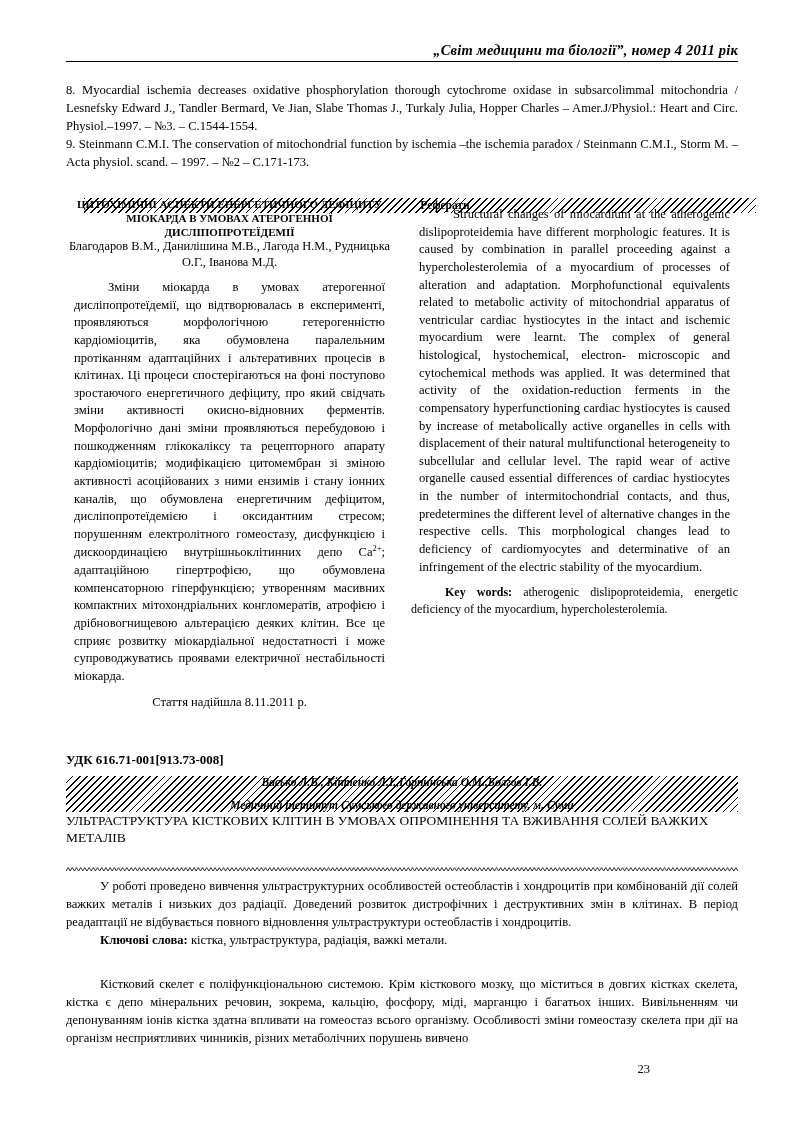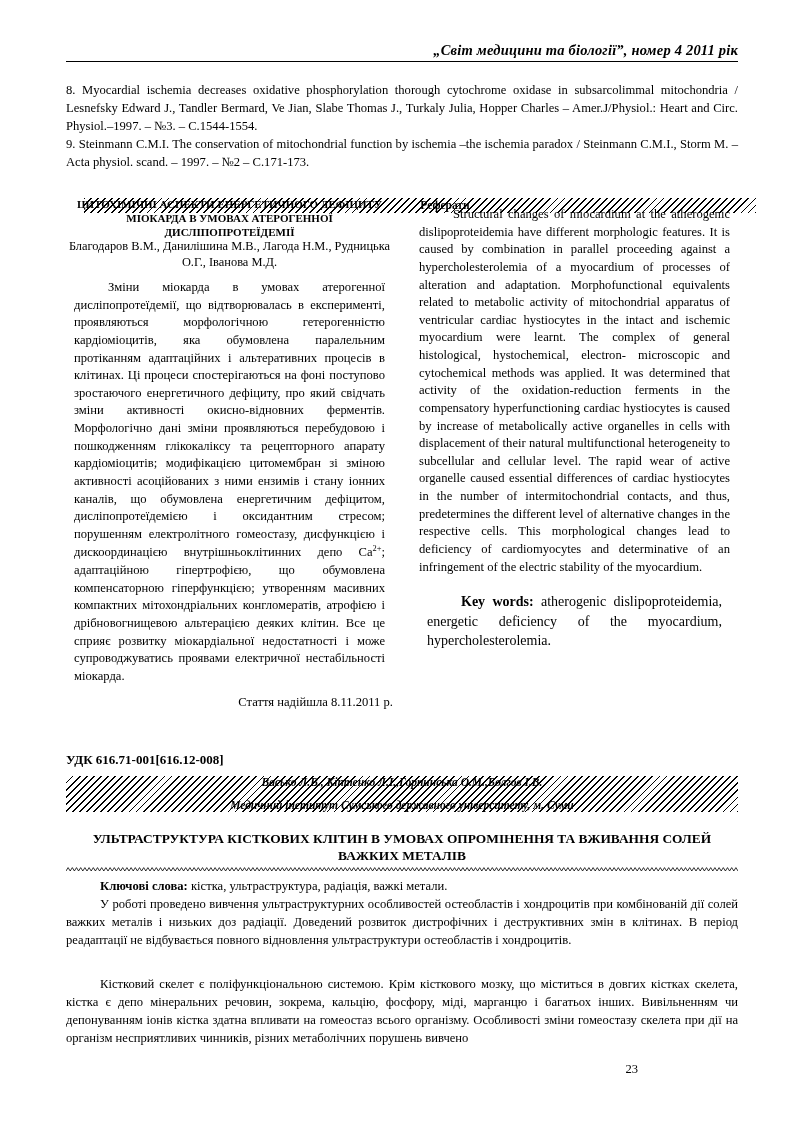--- a/index.html
+++ b/index.html
@@ -124,48 +124,47 @@
     margin: 0;
   }
   .col .abs-body {
     margin: 8px;
     font-size: 12.6px;
     line-height: 1.4;
     text-align: justify;
     text-indent: 34px;
   }
   .col .kw {
-    margin: 16px;
-    font-size: 14px;
+    margin: 0;
+    font-size: 12px;
     line-height: 1.4;
     text-align: justify;
     text-indent: 34px;
   }
   .kw b { font-weight: bold; }
   .received {
     margin: 0;
     font-size: 12.6px;
     line-height: 1.4;
-    text-align: right;
+    text-align: center;
   }
   sup { font-size: 8.4px; vertical-align: super; }
 
   
   .udc {
     position: absolute;
     left: 66px; top: 752px;
     font-weight: bold;
     font-size: 13px;
   }
   .art2-title {
     position: absolute;
-    left: 66px; top: 830px;
-    width: 672px;
-    text-align: center;
-    font-weight: bold;
+    left: 66px; top: 812px;
+    width: 672px;
+    font-weight: normal;
     font-size: 13.4px;
     line-height: 1.3;
   }
   .wave-rule {
     position: absolute;
     left: 66px; top: 866px;
     width: 672px;
     height: 7px;
     overflow: hidden;
   }
@@ -186,21 +185,21 @@
     left: 66px; top: 976px;
     width: 672px;
     font-size: 12.6px;
     line-height: 1.42;
     text-align: justify;
   }
   .art2-body p { margin: 0; text-indent: 34px; }
 
   .page-number {
     position: absolute;
-    right: 62px; top: 1062px;
+    right: 50px; top: 1062px;
     font-size: 12.6px;
   }
 </style>
 </head>
 <body>
 
 <div class="page">
 
   <div class="running-head">
     <div class="running-head-text">„Світ медицини та біології”, номер 4 2011 рік</div>
@@ -224,38 +223,38 @@
       <p class="abs-body"><span>Зміни міокарда в умовах атерогенної дисліпопротеїдемії, що відтворювалась в експерименті, проявляються морфологічною гетерогенністю кардіоміоцитів, яка обумовлена паралельним протіканням адаптаційних і альтеративних процесів в клітинах. Ці процеси спостерігаються на фоні поступово зростаючого енергетичного дефіциту, про який свідчать зміни активності окисно-відновних ферментів. Морфологічно дані зміни проявляються перебудовою і пошкодженням глікокаліксу та рецепторного апарату кардіоміоцитів; модифікацією цитомембран зі зміною активності асоційованих з ними ензимів і стану іонних каналів, що обумовлена енергетичним дефіцитом, дисліпопротеїдемією і оксидантним стресом; порушенням електролітного гомеостазу, дисфункцією і дискоординацією внутрішньоклітинних депо Ca</span><sup>2+</sup><span>; адаптаційною гіпертрофією, що обумовлена компенсаторною гіперфункцією; утворенням масивних компактних мітохондріальних конгломератів, атрофією і дрібновогнищевою альтерацією деяких клітин. Все це сприяє розвитку міокардіальної недостатності і може супроводжуватись проявами електричної нестабільності міокарда.</span></p>
       <p class="received">Стаття надійшла 8.11.2011 р.</p>
     </div>
 
     <div class="col">
       <p class="abs-body">Structural changes of miocardium at the atherogenic dislipoproteidemia have different morphologic features. It is caused by combination in parallel proceeding against a hypercholesterolemia of a myocardium of processes of alteration and adaptation. Morphofunctional equivalents related to metabolic activity of mitochondrial apparatus of ventricular cardiac hystiocytes in the intact and ischemic myocardium were learnt. The complex of general histological, hystochemical, electron- microscopic and cytochemical methods was applied. It was determined that activity of the oxidation-reduction ferments in the compensatory hyperfunctioning cardiac hystiocytes is caused by increase of metabolically active organelles in cells with displacement of their natural multifunctional heterogeneity to subcellular and cellular level. The rapid wear of active organelle caused essential differences of cardiac hystiocytes in the number of intermitochondrial contacts, and thus, predetermines the different level of alternative changes in the respective cells.     This morphological changes lead to deficiency of cardiomyocytes and determinative of an infringement of the electric stability of the myocardium.</p>
       <p class="kw"><b>Key words:</b><span> atherogenic dislipoproteidemia, energetic deficiency of the myocardium, hypercholesterolemia.</span></p>
     </div>
   </div>
 
-  <div class="udc">УДК 616.71-001[616.12-008]</div>
+  <div class="udc">УДК 616.71-001[913.73-008]</div>
 
   <div class="hatch-band band-authors">
     <span class="band-line">Васько Л.В., Кіптенко Л.І.,Горпинська О.М.,Болгов І.В.</span>
     <span class="band-line">Медичний інститут Сумського державного університету, м. Суми</span>
   </div>
 
   <div class="art2-title">УЛЬТРАСТРУКТУРА КІСТКОВИХ КЛІТИН В УМОВАХ ОПРОМІНЕННЯ ТА ВЖИВАННЯ СОЛЕЙ ВАЖКИХ МЕТАЛІВ</div>
 
   <div class="wave-rule">
     <svg width="672" height="7" viewBox="0 0 672 7" preserveAspectRatio="none">
       <path d="M0 5 L2.1 1.6 L4.2 5 L6.3 1.6 L8.4 5 L10.5 1.6 L12.6 5 L14.7 1.6 L16.8 5 L18.9 1.6 L21 5 L23.1 1.6 L25.2 5 L27.3 1.6 L29.4 5 L31.5 1.6 L33.6 5 L35.7 1.6 L37.8 5 L39.9 1.6 L42 5 L44.1 1.6 L46.2 5 L48.3 1.6 L50.4 5 L52.5 1.6 L54.6 5 L56.7 1.6 L58.8 5 L60.9 1.6 L63 5 L65.1 1.6 L67.2 5 L69.3 1.6 L71.4 5 L73.5 1.6 L75.6 5 L77.7 1.6 L79.8 5 L81.9 1.6 L84 5 L86.1 1.6 L88.2 5 L90.3 1.6 L92.4 5 L94.5 1.6 L96.6 5 L98.7 1.6 L100.8 5 L102.9 1.6 L105 5 L107.1 1.6 L109.2 5 L111.3 1.6 L113.4 5 L115.5 1.6 L117.6 5 L119.7 1.6 L121.8 5 L123.9 1.6 L126 5 L128.1 1.6 L130.2 5 L132.3 1.6 L134.4 5 L136.5 1.6 L138.6 5 L140.7 1.6 L142.8 5 L144.9 1.6 L147 5 L149.1 1.6 L151.2 5 L153.3 1.6 L155.4 5 L157.5 1.6 L159.6 5 L161.7 1.6 L163.8 5 L165.9 1.6 L168 5 L170.1 1.6 L172.2 5 L174.3 1.6 L176.4 5 L178.5 1.6 L180.6 5 L182.7 1.6 L184.8 5 L186.9 1.6 L189 5 L191.1 1.6 L193.2 5 L195.3 1.6 L197.4 5 L199.5 1.6 L201.6 5 L203.7 1.6 L205.8 5 L207.9 1.6 L210 5 L212.1 1.6 L214.2 5 L216.3 1.6 L218.4 5 L220.5 1.6 L222.6 5 L224.7 1.6 L226.8 5 L228.9 1.6 L231 5 L233.1 1.6 L235.2 5 L237.3 1.6 L239.4 5 L241.5 1.6 L243.6 5 L245.7 1.6 L247.8 5 L249.9 1.6 L252 5 L254.1 1.6 L256.2 5 L258.3 1.6 L260.4 5 L262.5 1.6 L264.6 5 L266.7 1.6 L268.8 5 L270.9 1.6 L273 5 L275.1 1.6 L277.2 5 L279.3 1.6 L281.4 5 L283.5 1.6 L285.6 5 L287.7 1.6 L289.8 5 L291.9 1.6 L294 5 L296.1 1.6 L298.2 5 L300.3 1.6 L302.4 5 L304.5 1.6 L306.6 5 L308.7 1.6 L310.8 5 L312.9 1.6 L315 5 L317.1 1.6 L319.2 5 L321.3 1.6 L323.4 5 L325.5 1.6 L327.6 5 L329.7 1.6 L331.8 5 L333.9 1.6 L336 5 L338.1 1.6 L340.2 5 L342.3 1.6 L344.4 5 L346.5 1.6 L348.6 5 L350.7 1.6 L352.8 5 L354.9 1.6 L357 5 L359.1 1.6 L361.2 5 L363.3 1.6 L365.4 5 L367.5 1.6 L369.6 5 L371.7 1.6 L373.8 5 L375.9 1.6 L378 5 L380.1 1.6 L382.2 5 L384.3 1.6 L386.4 5 L388.5 1.6 L390.6 5 L392.7 1.6 L394.8 5 L396.9 1.6 L399 5 L401.1 1.6 L403.2 5 L405.3 1.6 L407.4 5 L409.5 1.6 L411.6 5 L413.7 1.6 L415.8 5 L417.9 1.6 L420 5 L422.1 1.6 L424.2 5 L426.3 1.6 L428.4 5 L430.5 1.6 L432.6 5 L434.7 1.6 L436.8 5 L438.9 1.6 L441 5 L443.1 1.6 L445.2 5 L447.3 1.6 L449.4 5 L451.5 1.6 L453.6 5 L455.7 1.6 L457.8 5 L459.9 1.6 L462 5 L464.1 1.6 L466.2 5 L468.3 1.6 L470.4 5 L472.5 1.6 L474.6 5 L476.7 1.6 L478.8 5 L480.9 1.6 L483 5 L485.1 1.6 L487.2 5 L489.3 1.6 L491.4 5 L493.5 1.6 L495.6 5 L497.7 1.6 L499.8 5 L501.9 1.6 L504 5 L506.1 1.6 L508.2 5 L510.3 1.6 L512.4 5 L514.5 1.6 L516.6 5 L518.7 1.6 L520.8 5 L522.9 1.6 L525 5 L527.1 1.6 L529.2 5 L531.3 1.6 L533.4 5 L535.5 1.6 L537.6 5 L539.7 1.6 L541.8 5 L543.9 1.6 L546 5 L548.1 1.6 L550.2 5 L552.3 1.6 L554.4 5 L556.5 1.6 L558.6 5 L560.7 1.6 L562.8 5 L564.9 1.6 L567 5 L569.1 1.6 L571.2 5 L573.3 1.6 L575.4 5 L577.5 1.6 L579.6 5 L581.7 1.6 L583.8 5 L585.9 1.6 L588 5 L590.1 1.6 L592.2 5 L594.3 1.6 L596.4 5 L598.5 1.6 L600.6 5 L602.7 1.6 L604.8 5 L606.9 1.6 L609 5 L611.1 1.6 L613.2 5 L615.3 1.6 L617.4 5 L619.5 1.6 L621.6 5 L623.7 1.6 L625.8 5 L627.9 1.6 L630 5 L632.1 1.6 L634.2 5 L636.3 1.6 L638.4 5 L640.5 1.6 L642.6 5 L644.7 1.6 L646.8 5 L648.9 1.6 L651 5 L653.1 1.6 L655.2 5 L657.3 1.6 L659.4 5 L661.5 1.6 L663.6 5 L665.7 1.6 L667.8 5 L669.9 1.6 L672 5" fill="none" stroke="#000" stroke-width="0.8"></path>
     </svg>
   </div>
 
   <div class="art2-abs">
+    <p>У роботі проведено вивчення ультраструктурних особливостей остеобластів і хондроцитів при комбінованій дії солей важких металів і низьких доз радіації. Доведений розвиток дистрофічних і деструктивних змін в клітинах. В період реадаптації не відбувається повного відновлення ультраструктури остеобластів і хондроцитів.</p>
     <p><b>Ключові слова:</b><span> кістка, ультраструктура, радіація, важкі метали.</span></p>
-    <p>У роботі проведено вивчення ультраструктурних особливостей остеобластів і хондроцитів при комбінованій дії солей важких металів і низьких доз радіації. Доведений розвиток дистрофічних і деструктивних змін в клітинах. В період реадаптації не відбувається повного відновлення ультраструктури остеобластів і хондроцитів.</p>
   </div>
 
   <div class="art2-body">
     <p>Кістковий скелет є поліфункціональною системою. Крім кісткового мозку, що міститься в довгих кістках скелета, кістка є депо мінеральних речовин, зокрема, кальцію, фосфору, міді, марганцю і багатьох інших. Вивільненням чи депонуванням іонів кістка здатна впливати на гомеостаз всього організму. Особливості зміни  гомеостазу скелета при дії на організм несприятливих чинників, різних метаболічних порушень вивчено</p>
   </div>
 
   <div class="page-number">23</div>
 
 </div>
 

